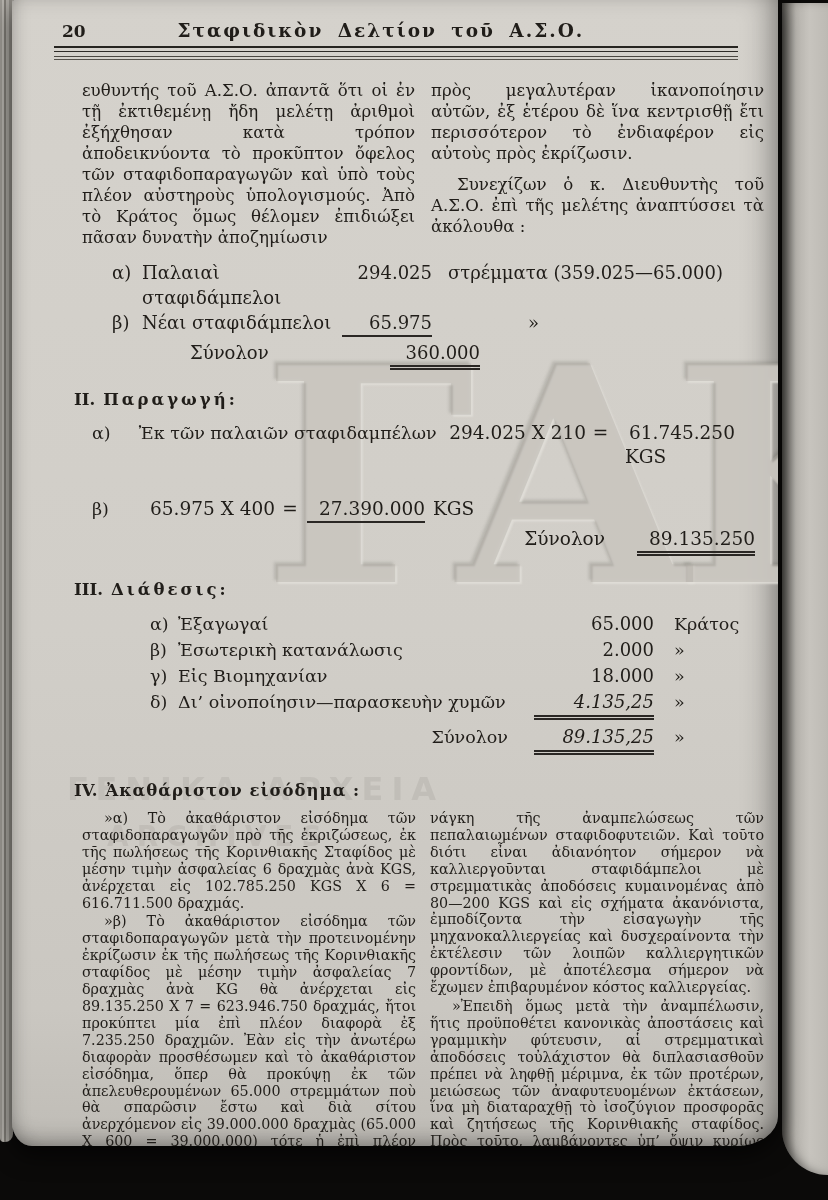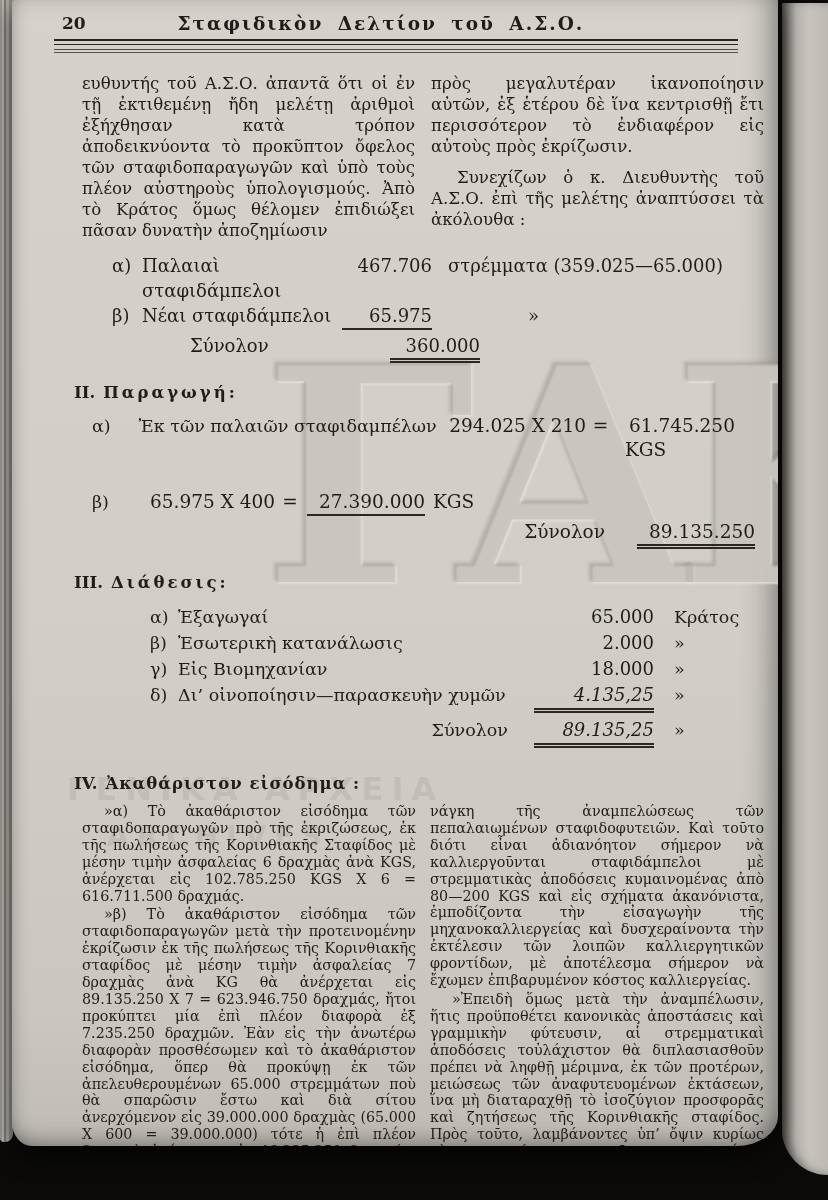--- a/index.html
+++ b/index.html
@@ -32,21 +32,21 @@
     letter-spacing:-18px;color:rgba(176,172,165,.42);
     text-shadow:2px 2px 2px rgba(226,223,217,.85),-2px -2px 3px rgba(92,89,84,.22);}
   .wm-line{position:absolute;font-family:"DejaVu Sans","Liberation Sans",sans-serif;
     font-weight:bold;color:rgba(146,142,135,.20);letter-spacing:8px;}
   .wm-line1{left:55px;top:770px;font-size:32px;}
   .wm-line2{left:95px;top:820px;font-size:28px;}
 
   .content{position:relative;z-index:1;}
 
   
-  .pg-header{display:flex;align-items:flex-start;margin:13px 42px 0 50px;}
+  .pg-header{display:flex;align-items:center;margin:20px 42px 0 50px;}
   .pg-num{font-weight:bold;font-size:17px;}
   .pg-title{flex:1;text-align:center;font-weight:bold;font-size:18.5px;
     letter-spacing:2px;word-spacing:6px;padding-right:60px;}
   .rule-wrap{margin:5px 40px 0 42px;}
   .rule-a{height:3px;border-top:2px solid #262420;border-bottom:1px solid #2e2b27;}
   .rule-b{height:2px;margin-top:4px;border-top:1px solid #4a4741;border-bottom:1px solid #55524c;}
 
   
   .intro{display:flex;gap:16px;margin:20px 14px 0 70px;}
   .intro .col{flex:1;font-size:16.6px;line-height:21px;text-align:justify;}
@@ -139,21 +139,21 @@
         <div class="col">
           <p>πρὸς μεγαλυτέραν ἱκανοποίησιν αὐτῶν, ἐξ ἑτέρου δὲ ἵνα κεντρισθῇ ἔτι περισσότερον τὸ ἐνδιαφέρον εἰς αὐτοὺς πρὸς ἐκρίζωσιν.</p>
           <p class="indent">Συνεχίζων ὁ κ. Διευθυντὴς τοῦ Α.Σ.Ο. ἐπὶ τῆς μελέτης ἀναπτύσσει τὰ ἀκόλουθα :</p>
         </div>
       </section>
 
       <section class="s1">
         <div class="s1-row">
           <span class="s1-m">α)</span>
           <span class="s1-l">Παλαιαὶ σταφιδάμπελοι</span>
-          <span class="s1-v">467.706</span>
+          <span class="s1-v">294.025</span>
           <span class="s1-t">στρέμματα (359.025—65.000)</span>
         </div>
         <div class="s1-row">
           <span class="s1-m">β)</span>
           <span class="s1-l">Νέαι σταφιδάμπελοι</span>
           <span class="s1-v s1-v--under">65.975</span>
           <span class="s1-t s1-t--mark">»</span>
         </div>
         <div class="s1-row s1-total">
           <span class="s1-m"></span>

